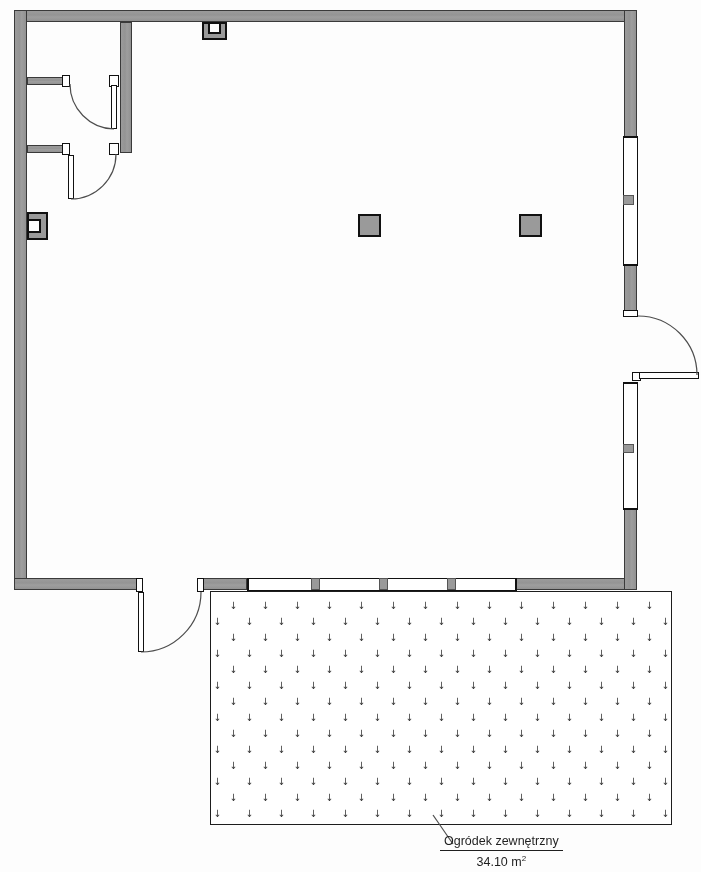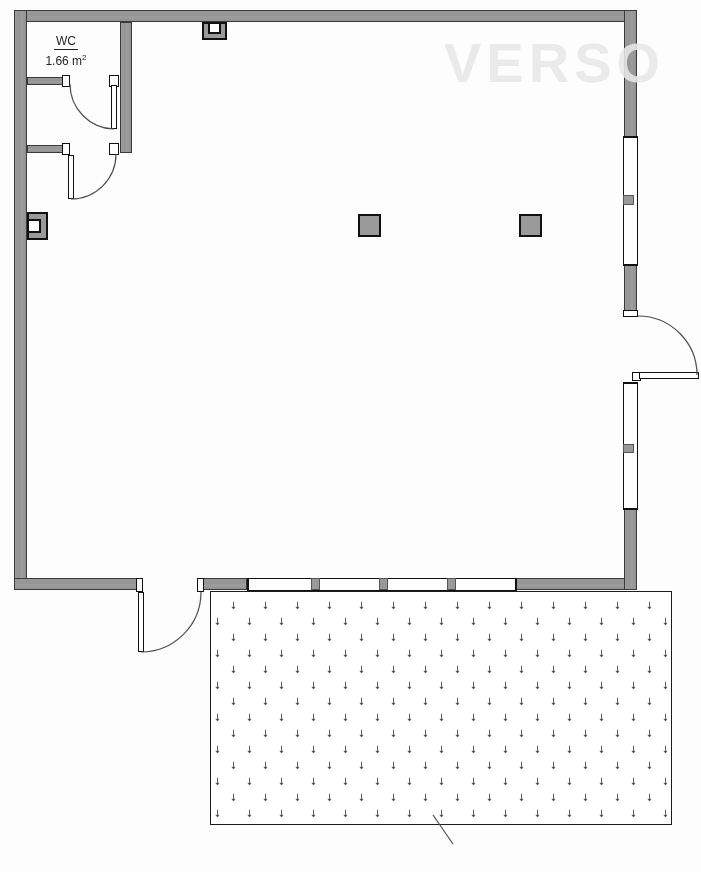--- a/index.html
+++ b/index.html
@@ -65,21 +65,20 @@
   #garden-label .rname { border-bottom: 1px solid #1f1f1f; padding: 0 4px 1px 4px; display:inline-block;}
   #garden-label sup { font-size: 8px; }
   #overlay-svg { position:absolute; left:0; top:0; z-index:3; pointer-events:none; }
   .arc { fill: none; stroke: #4d4d4d; stroke-width: 1.2; }
 </style>
 </head>
 <body>
 
 <div id="plan">
 
-  <div id="watermark">VERSO</div>
 
   <div class="wall" style="left:14px; top:10px; width:623px; height:12px;"></div>
   <div class="wall vwall" style="left:14px; top:10px; width:13px; height:580px;"></div>
   <div class="wall" style="left:14px; top:578px; width:123px; height:12px;"></div>
   <div class="wall" style="left:202px; top:578px; width:45px; height:12px;"></div>
   <div class="wall" style="left:516px; top:578px; width:121px; height:12px;"></div>
   <div class="wall vwall" style="left:624px; top:10px; width:13px; height:128px;"></div>
   <div class="wall vwall" style="left:624px; top:264px; width:13px; height:48px;"></div>
   <div class="wall vwall" style="left:624px; top:509px; width:13px; height:81px;"></div>
 
@@ -326,18 +325,18 @@
     </div>
 
   <svg id="overlay-svg" width="701" height="872" viewBox="0 0 701 872">
     <path class="arc" d="M 70 84 A 45 45 0 0 0 114 129"></path>
     <path class="arc" d="M 71 199 A 45 45 0 0 0 116 154"></path>
     <path class="arc" d="M 638 316 A 59 59 0 0 1 697 375"></path>
     <path class="arc" d="M 141 652 A 60 60 0 0 0 201 592"></path>
     <path class="arc" d="M 433 815 L 453 844"></path>
   </svg>
 
-  <div class="room-label" style="left:28px; top:34px; width:76px;">
-    <span class="rname">WC</span><br>
-    <span><span>1.66 m</span><sup>2</sup></span>
+  <div id="garden-label">
+    <span class="rname">Ogródek zewnętrzny</span><br>
+    <span><span>34.10 m</span><sup>2</sup></span>
   </div>
 
 </div>
 
 </body></html>

